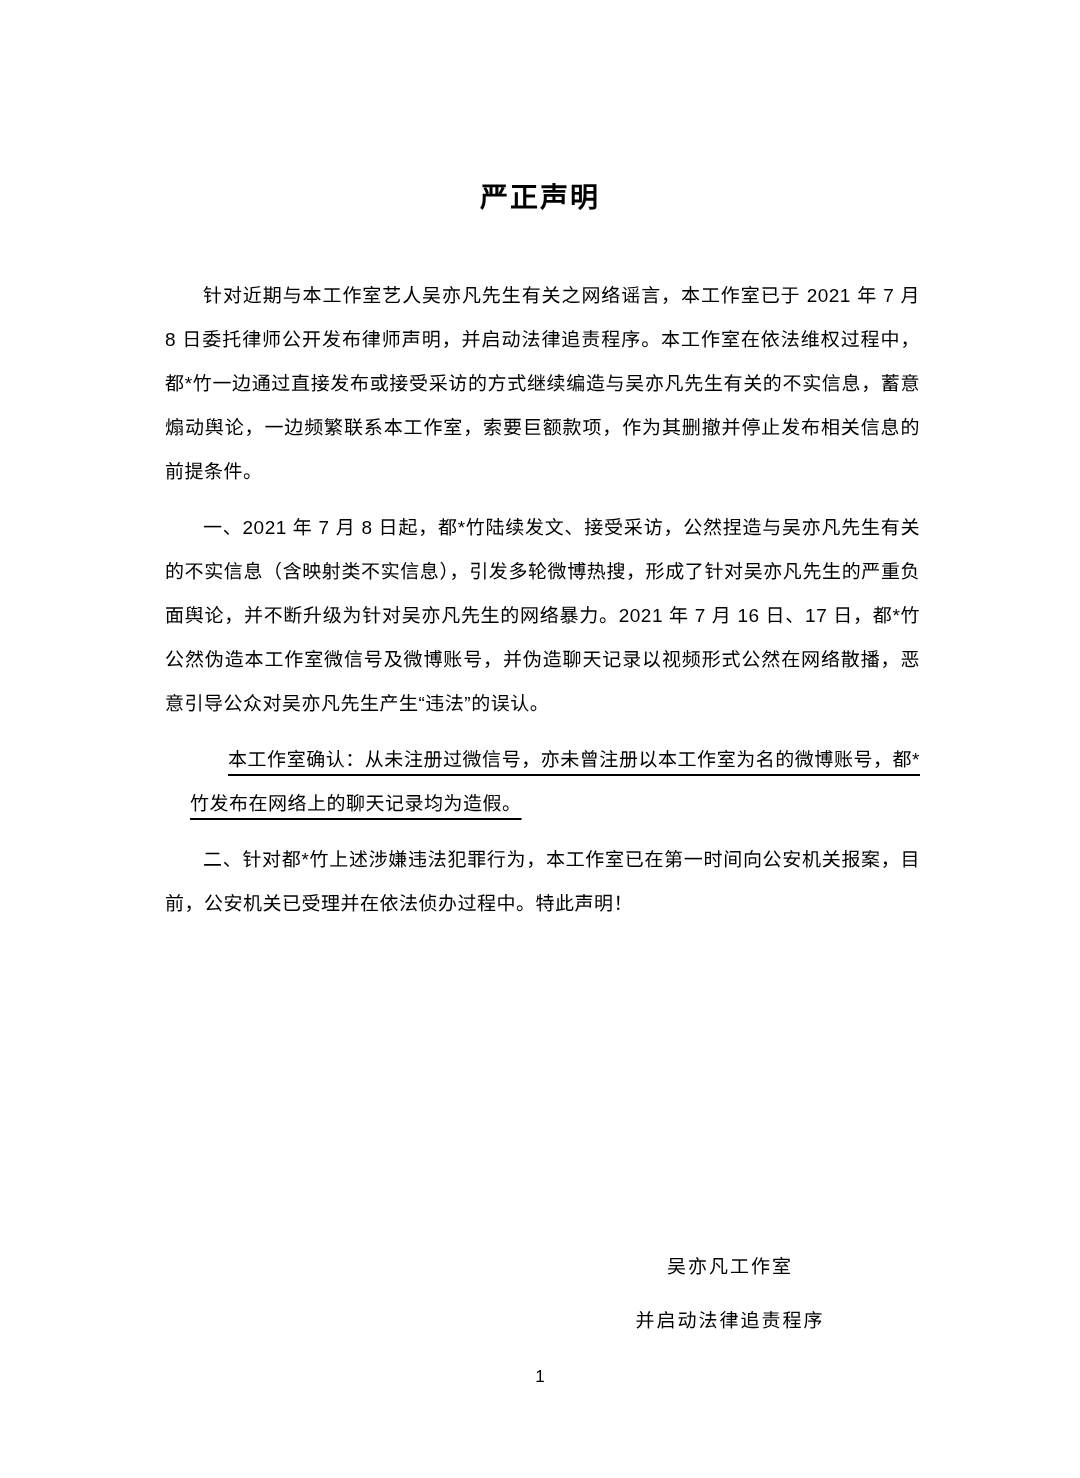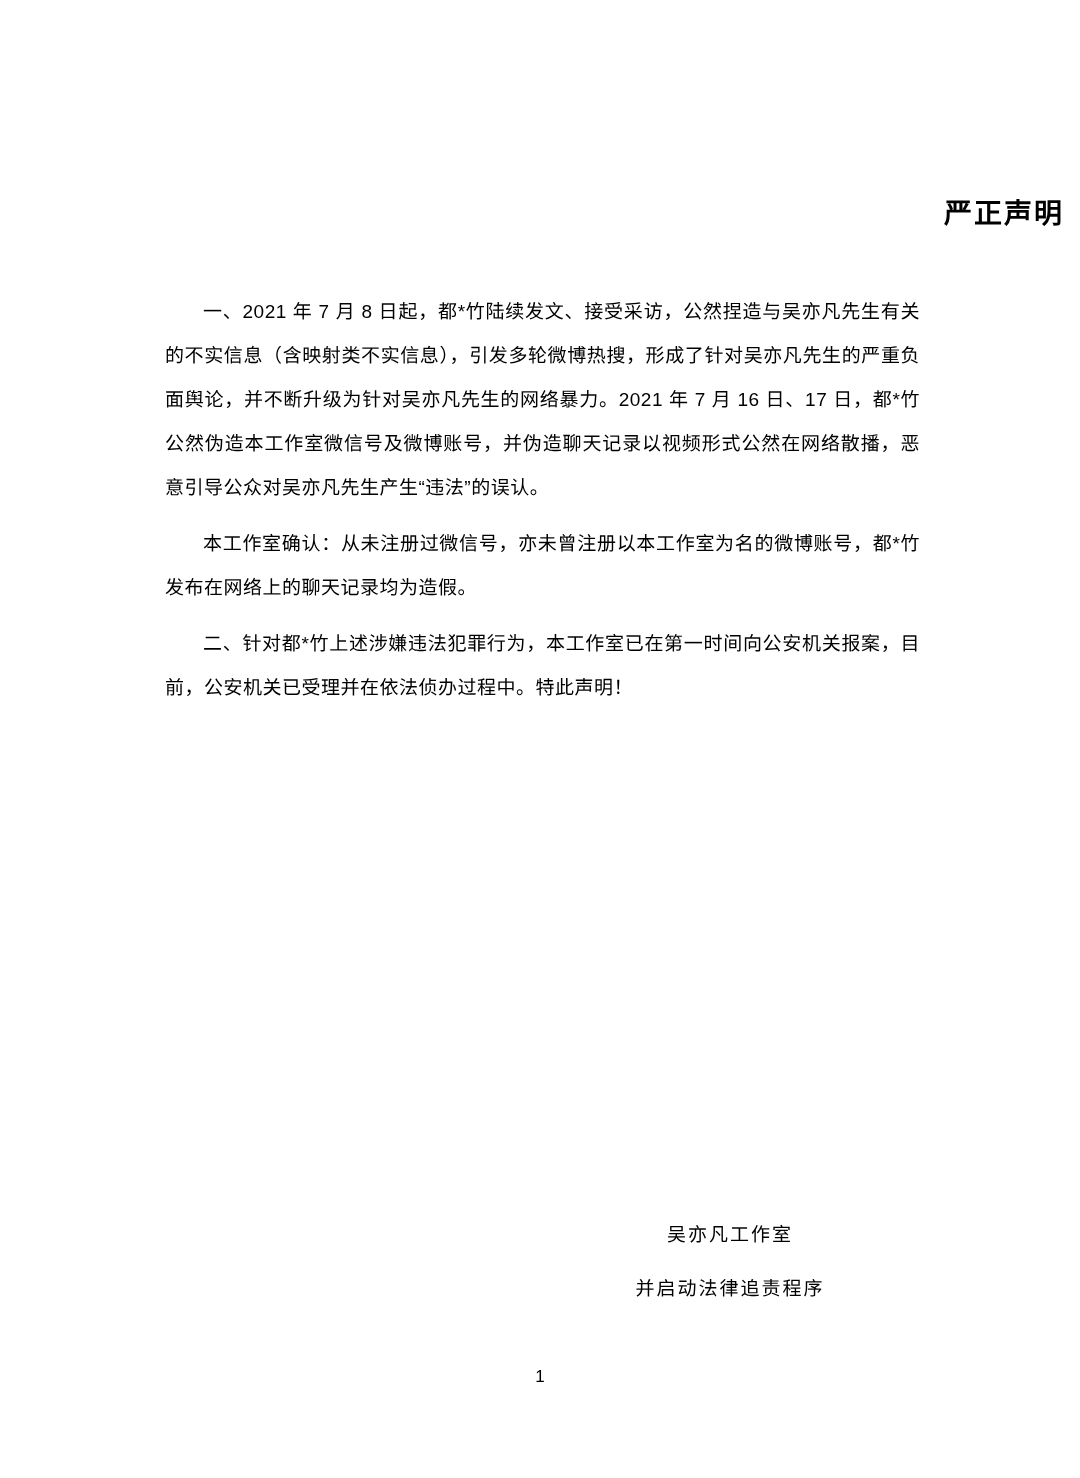--- a/index.html
+++ b/index.html
@@ -10,47 +10,49 @@
   .page {
     position: relative;
     width: 1080px;
     height: 1478px;
     background: #ffffff;
     color: #000000;
     font-family: "Liberation Sans", sans-serif;
     overflow: hidden;
   }
   .doc-title {
-    margin: 16px;
+    margin: 0;
     padding-top: 182px;
-    text-align: right;
+    text-align: center;
     font-size: 28px;
     line-height: 32px;
     font-weight: 700;
     letter-spacing: 2px;
   }
   .content {
     margin: 60px 160px 0 165px;
   }
   .content p {
     margin: 0 0 12px 0;
     font-size: 19px;
     line-height: 44px;
     text-align: justify;
     text-indent: 38px;
     letter-spacing: 0.5px;
   }
   .content p.underlined {
+    text-decoration: underline;
     text-underline-offset: 8px;
     text-decoration-thickness: 1.5px;
+    margin-left: 25px;
   }
   .signature-block {
     position: absolute;
     left: 540px;
-    top: 1220px;
+    top: 1252px;
     width: 380px;
     text-align: center;
     font-size: 19px;
   }
   .signature-name {
     line-height: 30px;
     letter-spacing: 2px;
   }
   .signature-date {
     margin-top: 24px;
@@ -68,20 +70,21 @@
   }
 </style>
 </head>
 <body>
 
 <div class="page">
 
   <h1 class="doc-title">严正声明</h1>
 
   <div class="content">
+    <p>针对近期与本工作室艺人吴亦凡先生有关之网络谣言，本工作室已于 2021 年 7 月 8 日委托律师公开发布律师声明，并启动法律追责程序。本工作室在依法维权过程中，都*竹一边通过直接发布或接受采访的方式继续编造与吴亦凡先生有关的不实信息，蓄意煽动舆论，一边频繁联系本工作室，索要巨额款项，作为其删撤并停止发布相关信息的前提条件。</p>
     <p>一、2021 年 7 月 8 日起，都*竹陆续发文、接受采访，公然捏造与吴亦凡先生有关的不实信息（含映射类不实信息），引发多轮微博热搜，形成了针对吴亦凡先生的严重负面舆论，并不断升级为针对吴亦凡先生的网络暴力。2021 年 7 月 16 日、17 日，都*竹公然伪造本工作室微信号及微博账号，并伪造聊天记录以视频形式公然在网络散播，恶意引导公众对吴亦凡先生产生“违法”的误认。</p>
     <p class="underlined">本工作室确认：从未注册过微信号，亦未曾注册以本工作室为名的微博账号，都*竹发布在网络上的聊天记录均为造假。</p>
     <p>二、针对都*竹上述涉嫌违法犯罪行为，本工作室已在第一时间向公安机关报案，目前，公安机关已受理并在依法侦办过程中。特此声明！</p>
   </div>
 
   <div class="signature-block">
     <div class="signature-name">吴亦凡工作室</div>
     <div class="signature-date">并启动法律追责程序</div>
   </div>
 

